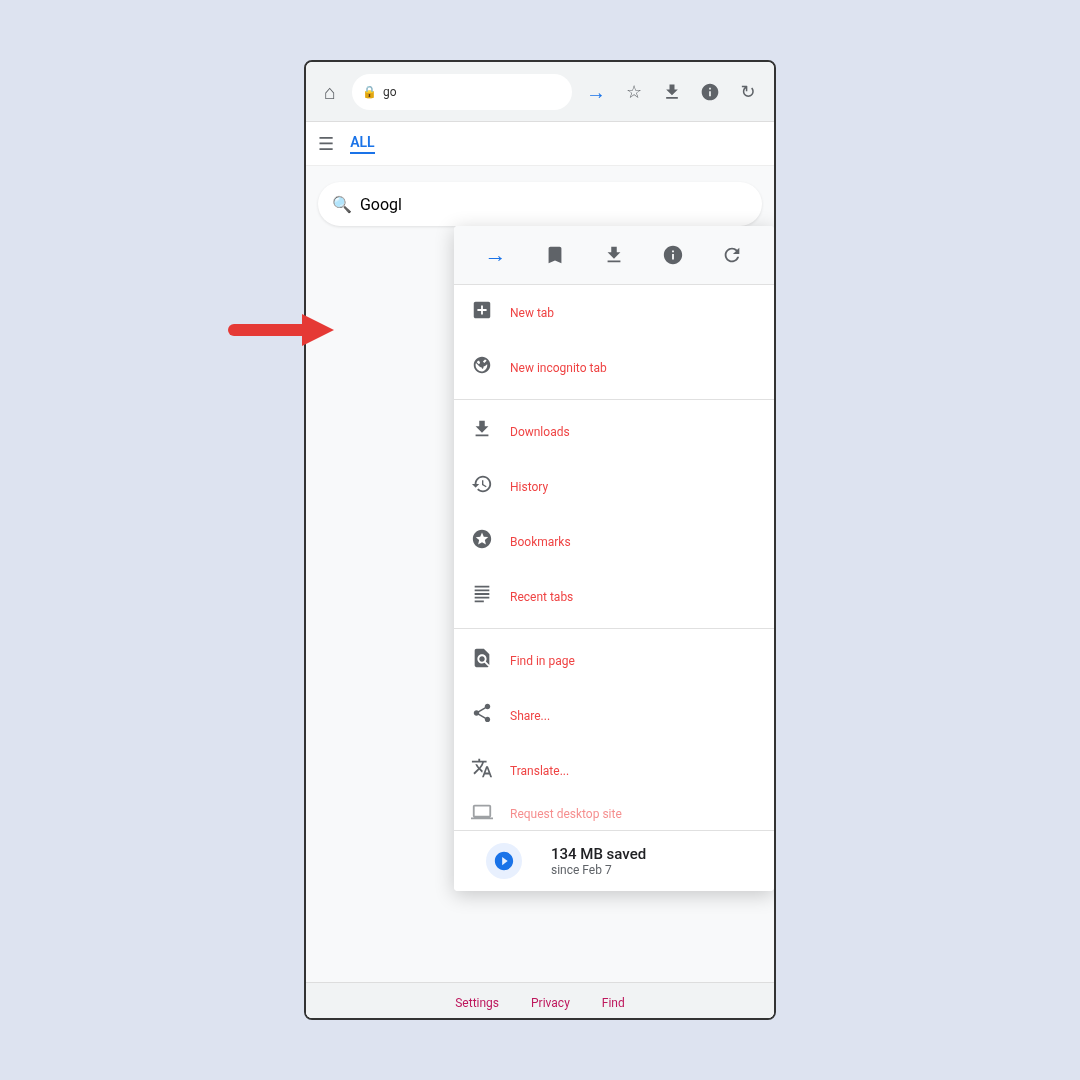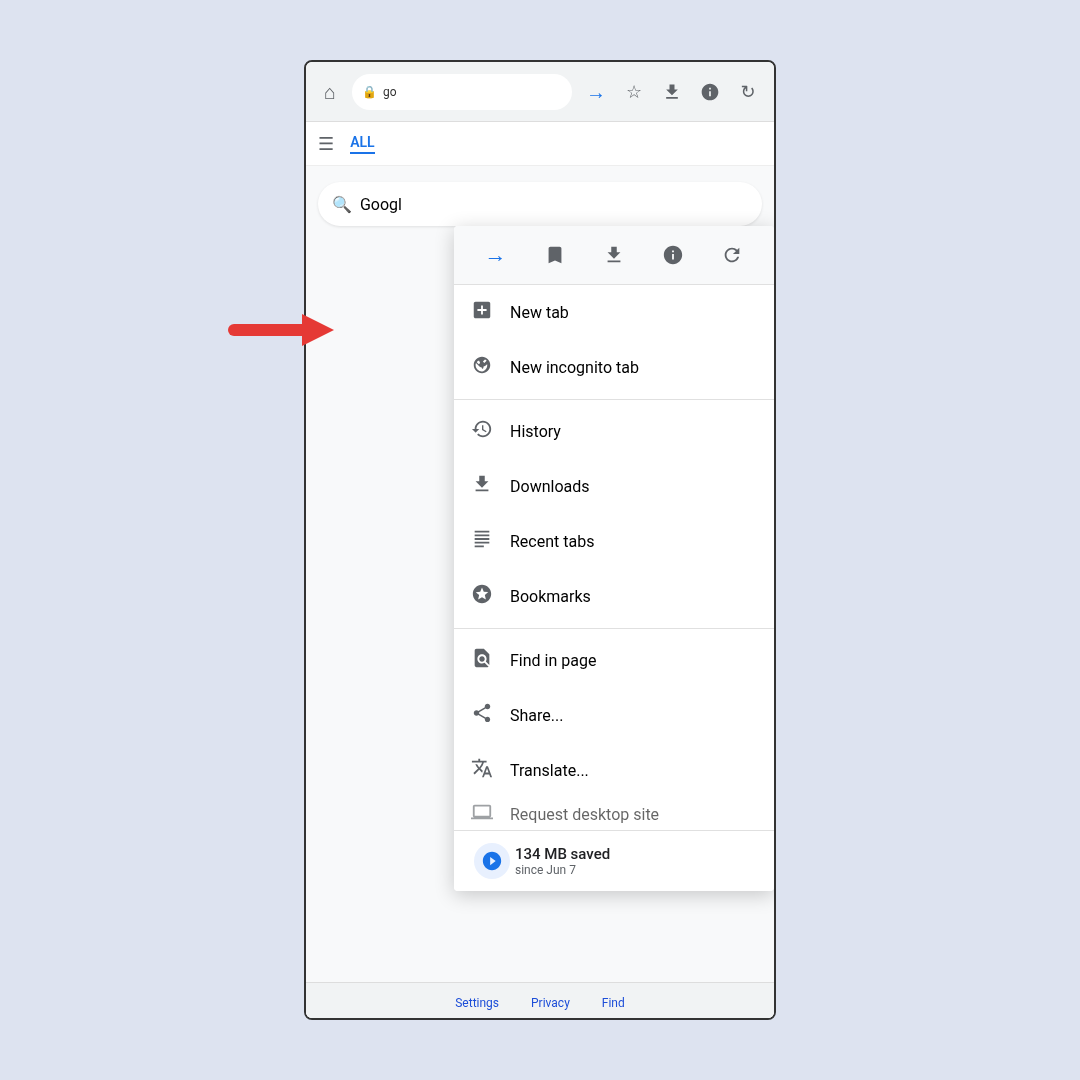--- a/index.html
+++ b/index.html
@@ -147,21 +147,21 @@
       background: #f1f3f4;
       display: flex;
       align-items: center;
       justify-content: center;
       gap: 32px;
       border-top: 1px solid #ddd;
     }
 
     .bottom-bar-link {
       font-size: 12px;
-      color: #1d4ed8;
+      color: #be185d;
     }
 
     
     .dropdown-menu {
       position: absolute;
       top: 60px;
       right: 0;
       width: 320px;
       background: #fff;
       box-shadow: 0 4px 20px rgba(0,0,0,0.2);
@@ -190,44 +190,44 @@
       color: #5f6368;
       cursor: pointer;
     }
 
     .dropdown-item {
       display: flex;
       align-items: center;
       padding: 14px 16px;
       gap: 16px;
       cursor: pointer;
-      font-size: 16px;
-      color: #000000;
+      font-size: 12px;
+      color: #ef4444;
     }
 
     .dropdown-item-icon {
       font-size: 20px;
       color: #5f6368;
       width: 24px;
       text-align: center;
       flex-shrink: 0;
     }
 
     .dropdown-divider {
       height: 1px;
       background: #e0e0e0;
       margin: 4px 0;
     }
 
     
     .dropdown-footer {
       display: flex;
       align-items: center;
-      padding: 12px 20px;
-      gap: 5px;
+      padding: 12px 32px;
+      gap: 29px;
       border-top: 1px solid #e0e0e0;
       background: #fff;
     }
 
     .savings-icon {
       width: 36px;
       height: 36px;
       border-radius: 50%;
       background: #e8f0fe;
       display: flex;
@@ -338,51 +338,51 @@
               </svg>
           </span>
           <span>New incognito tab</span>
         </div>
 
         <div class="dropdown-divider"></div>
 
         <div class="dropdown-item">
           <span class="dropdown-item-icon">
             <svg width="22" height="22" viewBox="0 0 24 24" fill="#5f6368">
+                <path d="M19 9h-4V3H9v6H5l7 7 7-7zM5 18v2h14v-2H5z"></path>
+              </svg>
+          </span>
+          <span>Downloads</span>
+        </div>
+
+        <div class="dropdown-item">
+          <span class="dropdown-item-icon">
+            <svg width="22" height="22" viewBox="0 0 24 24" fill="#5f6368">
                 <path d="M13 3c-4.97 0-9 4.03-9 9H1l3.89 3.89.07.14L9 12H6c0-3.87 3.13-7 7-7s7 3.13 7 7-3.13 7-7 7c-1.93 0-3.68-.79-4.94-2.06l-1.42 1.42C8.27 19.99 10.51 21 13 21c4.97 0 9-4.03 9-9s-4.03-9-9-9zm-1 5v5l4.28 2.54.72-1.21-3.5-2.08V8H12z"></path>
               </svg>
           </span>
           <span>History</span>
         </div>
 
         <div class="dropdown-item">
           <span class="dropdown-item-icon">
             <svg width="22" height="22" viewBox="0 0 24 24" fill="#5f6368">
-                <path d="M19 9h-4V3H9v6H5l7 7 7-7zM5 18v2h14v-2H5z"></path>
-              </svg>
-          </span>
-          <span>Downloads</span>
+                <path d="M11.99 2C6.47 2 2 6.48 2 12s4.47 10 9.99 10C17.52 22 22 17.52 22 12S17.52 2 11.99 2zm4.24 16L12 15.45 7.77 18l1.12-4.81-3.73-3.23 4.92-.42L12 5l1.92 4.53 4.92.42-3.73 3.23L16.23 18z"></path>
+              </svg>
+          </span>
+          <span>Bookmarks</span>
         </div>
 
         <div class="dropdown-item">
           <span class="dropdown-item-icon">
             <svg width="22" height="22" viewBox="0 0 24 24" fill="#5f6368">
                 <path d="M20 3H4v2h16V3zm0 4H4v2h16V7zM4 13h16v-2H4v2zm0 4h16v-2H4v2zm0 4h10v-2H4v2z"></path>
               </svg>
           </span>
           <span>Recent tabs</span>
-        </div>
-
-        <div class="dropdown-item">
-          <span class="dropdown-item-icon">
-            <svg width="22" height="22" viewBox="0 0 24 24" fill="#5f6368">
-                <path d="M11.99 2C6.47 2 2 6.48 2 12s4.47 10 9.99 10C17.52 22 22 17.52 22 12S17.52 2 11.99 2zm4.24 16L12 15.45 7.77 18l1.12-4.81-3.73-3.23 4.92-.42L12 5l1.92 4.53 4.92.42-3.73 3.23L16.23 18z"></path>
-              </svg>
-          </span>
-          <span>Bookmarks</span>
         </div>
 
         <div class="dropdown-divider"></div>
 
         <div class="dropdown-item">
           <span class="dropdown-item-icon">
             <svg width="22" height="22" viewBox="0 0 24 24" fill="#5f6368">
                 <path d="M20 19.59V8l-6-6H6c-1.1 0-1.99.9-1.99 2L4 20c0 1.1.89 2 1.99 2H18c.45 0 .85-.15 1.19-.4l-4.43-4.43c-.8.52-1.74.83-2.76.83-2.76 0-5-2.24-5-5s2.24-5 5-5 5 2.24 5 5c0 1.02-.31 1.96-.83 2.75L20 19.59zM9 13c0 1.66 1.34 3 3 3s3-1.34 3-3-1.34-3-3-3-3 1.34-3 3z"></path>
               </svg>
           </span>
@@ -418,21 +418,21 @@
         </div>
 
         <div class="dropdown-footer">
           <div class="savings-icon">
             <svg width="22" height="22" viewBox="0 0 24 24" fill="#1a73e8">
                 <path d="M12 2C6.48 2 2 6.48 2 12s4.48 10 10 10 10-4.48 10-10S17.52 2 12 2zm-2 14.5v-9l6 4.5-6 4.5z"></path>
               </svg>
           </div>
           <div>
             <div class="savings-text-main">134 MB saved</div>
-            <div class="savings-text-sub">since Jun 7</div>
+            <div class="savings-text-sub">since Feb 7</div>
           </div>
         </div>
 
       </div>
 
     </div>
 
   </div>
 
   <div style="position:absolute;left:calc(50% - 236px - 80px);top:calc(50% - 480px + 248px);">

